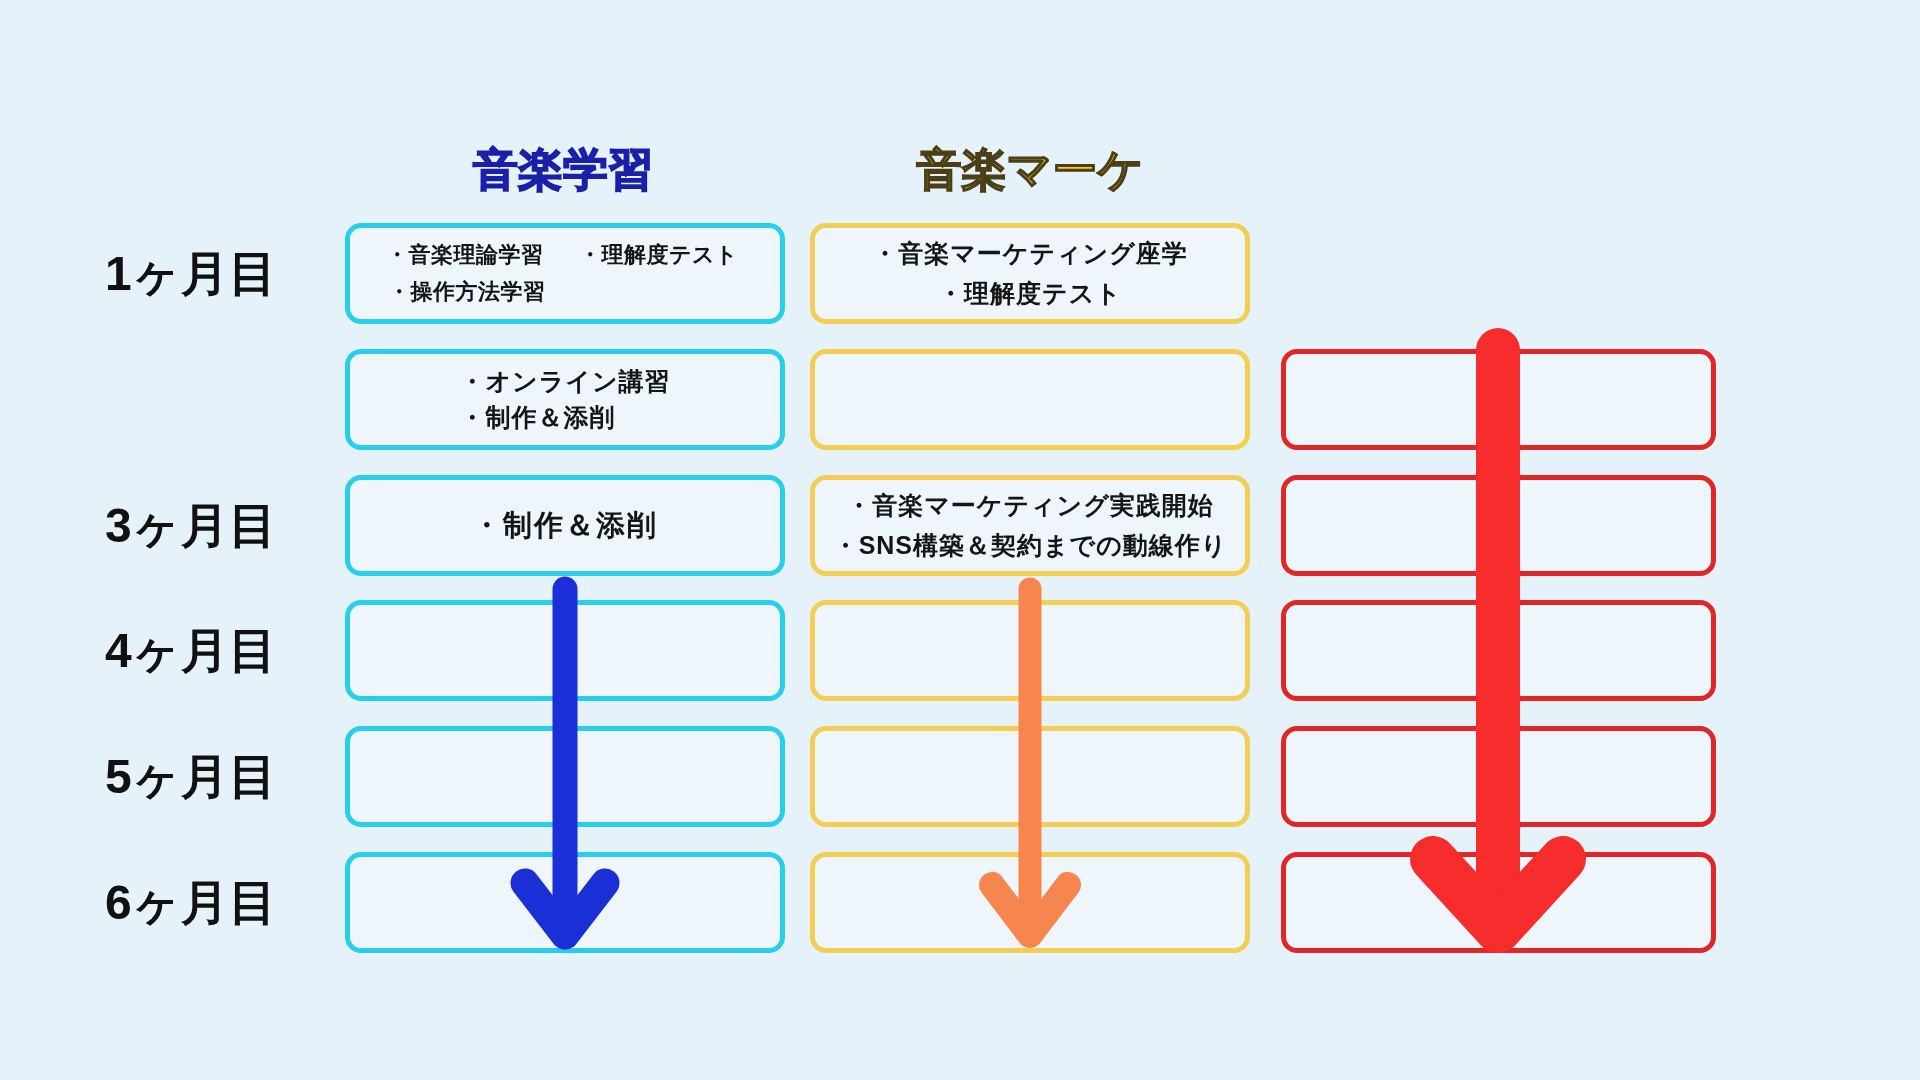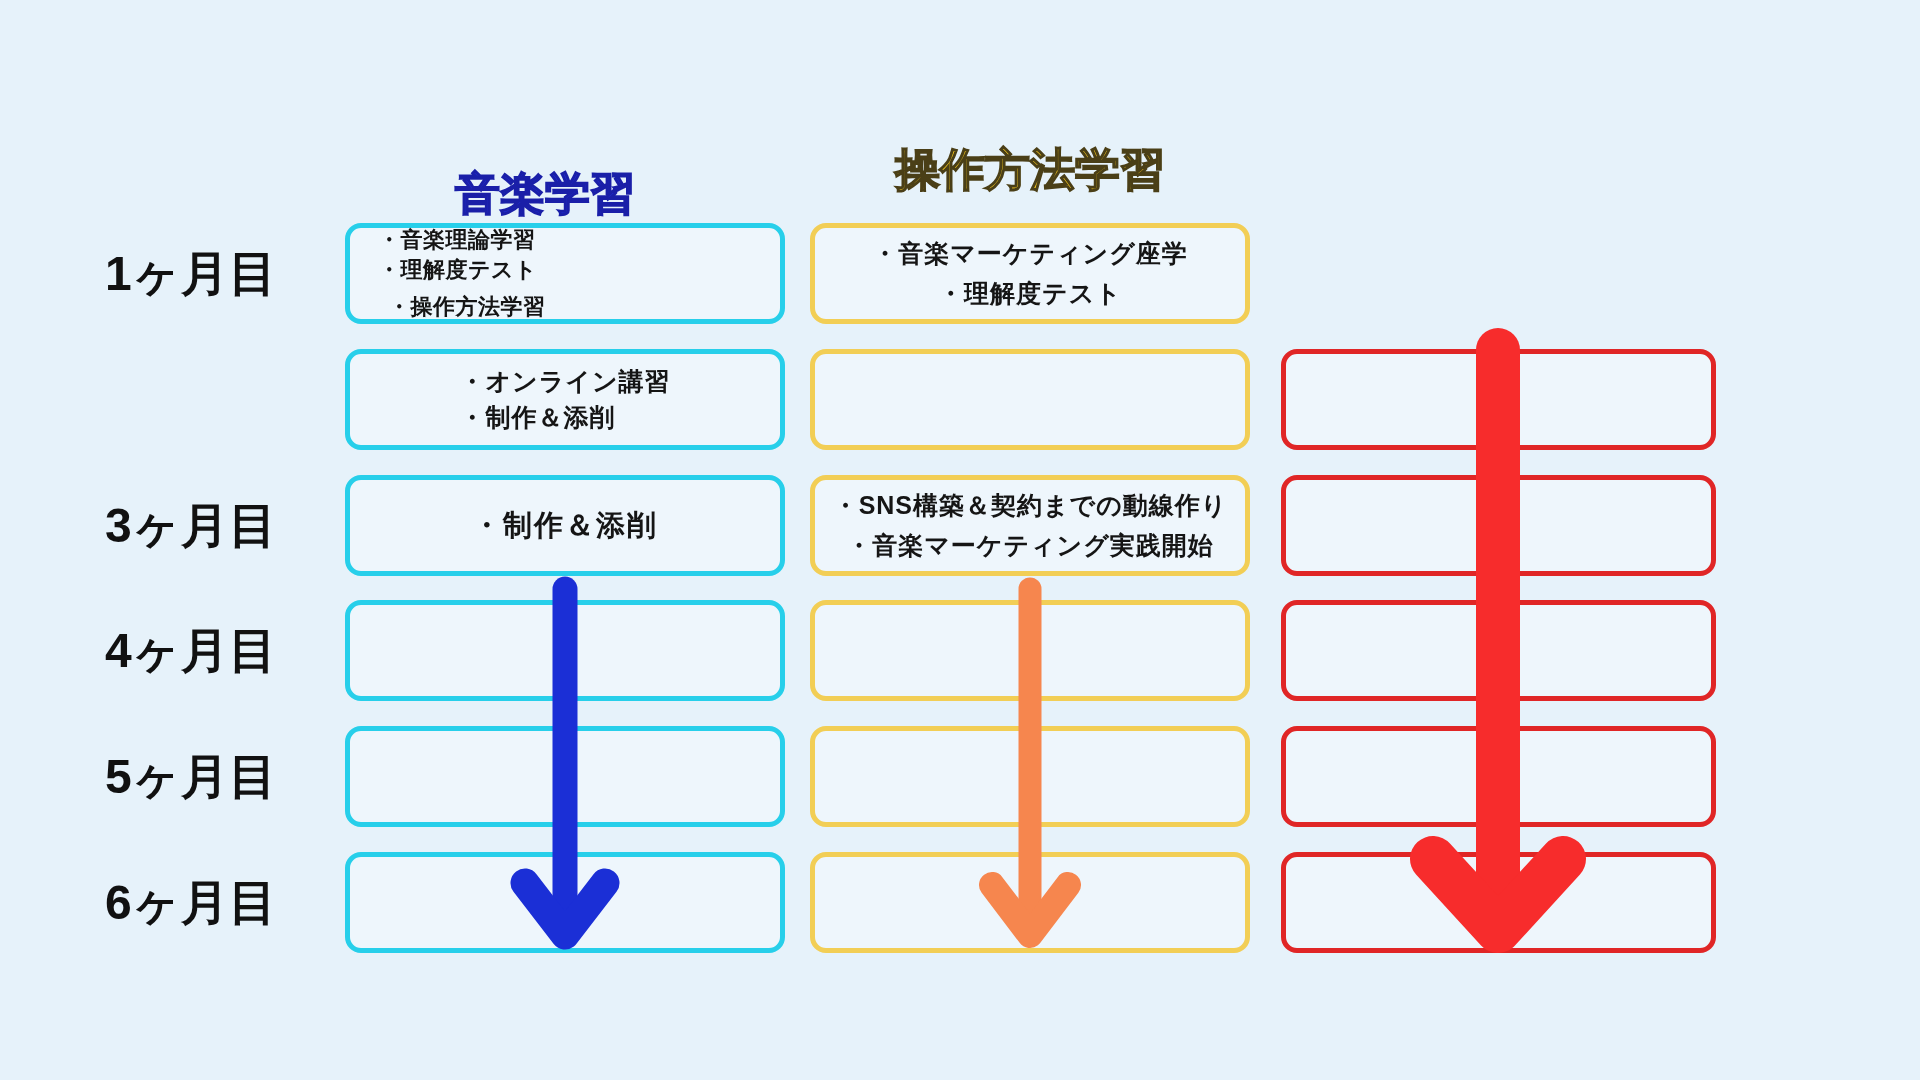--- a/index.html
+++ b/index.html
@@ -7,21 +7,21 @@
     position:relative;width:1920px;height:1080px;overflow:hidden;
     background:var(--bg,#E6F2FA);
     font-family:"Liberation Sans","DejaVu Sans",sans-serif;
     color:#151515;
   }
   
   .col-title{
     position:absolute;top:140px;height:60px;line-height:60px;
     text-align:center;font-weight:800;font-size:45px;white-space:nowrap;
   }
-  .t1{left:325px;width:440px;color:var(--col0-title);margin-top:24px;-webkit-text-stroke:1.5px var(--col0-outline);}
+  .t1{left:343px;width:440px;color:var(--col0-title);-webkit-text-stroke:1.5px var(--col0-outline);}
   .t2{left:810px;width:440px;color:var(--col1-title);-webkit-text-stroke:1.5px var(--col1-outline);}
   .t3{left:1281px;width:435px;color:var(--col2-title);font-size:47px;letter-spacing:2px;}
   
   .row-label{
     position:absolute;left:105px;width:215px;height:101px;line-height:101px;
     text-align:left;font-size:48px;font-weight:800;color:#111;white-space:nowrap;
   }
   
   .box{
     position:absolute;height:101px;box-sizing:border-box;border-radius:16px;
@@ -31,34 +31,34 @@
   .box.c1{left:345px;width:440px;border:5px solid var(--col0-border);}
   .box.c2{left:810px;width:440px;border:5px solid var(--col1-border);}
   .box.c3{left:1281px;width:435px;border:5px solid var(--col2-border);}
   .line{font-weight:bold;font-size:25px;letter-spacing:1px;white-space:nowrap;}
   .line.s22{font-size:22px;letter-spacing:.5px;}
   .line.s25{font-size:25px;}
   .line.s27{font-size:27px;letter-spacing:1.5px;}
   .line.s29{font-size:29px;letter-spacing:2px;}
   .split{
     display:flex;width:100%;box-sizing:border-box;
-    padding:0 42px 0 28px;justify-content:space-between;align-items:flex-start;flex-direction:column;
+    padding:0 42px 0 36px;justify-content:space-between;align-items:center;
   }
   .left-row{width:100%;box-sizing:border-box;padding-left:38px;text-align:left;}
   .stack{display:flex;flex-direction:column;align-items:flex-start;gap:3px;text-align:center;}
   
   .arrow{position:absolute;z-index:5;}
 </style>
 </head>
 <body>
 
 <div class="canvas">
 
   <div class="col-title t1">音楽学習</div>
-  <div class="col-title t2">操作方法学習</div>
+  <div class="col-title t2">音楽マーケ</div>
 
   <div class="row-label" style="top:223px">1ヶ月目</div>
   <div class="row-label" style="top:475px">3ヶ月目</div>
   <div class="row-label" style="top:600px">4ヶ月目</div>
   <div class="row-label" style="top:726px">5ヶ月目</div>
   <div class="row-label" style="top:852px">6ヶ月目</div>
 
   <div class="box c1" style="top:223px">
     <div class="split">
       <span class="line s22">・音楽理論学習</span>
@@ -80,22 +80,22 @@
   <div class="box c1" style="top:600px"></div>
   <div class="box c1" style="top:726px"></div>
   <div class="box c1" style="top:852px"></div>
 
   <div class="box c2" style="top:223px">
     <span class="line">・音楽マーケティング座学</span>
     <span class="line">・理解度テスト</span>
   </div>
   <div class="box c2" style="top:349px"></div>
   <div class="box c2" style="top:475px">
+    <span class="line s25">・音楽マーケティング実践開始</span>
     <span class="line s25">・SNS構築＆契約までの動線作り</span>
-    <span class="line s25">・音楽マーケティング実践開始</span>
   </div>
   <div class="box c2" style="top:600px"></div>
   <div class="box c2" style="top:726px"></div>
   <div class="box c2" style="top:852px"></div>
 
   <div class="box c3" style="top:349px"></div>
   <div class="box c3" style="top:475px"></div>
   <div class="box c3" style="top:600px"></div>
   <div class="box c3" style="top:726px"></div>
   <div class="box c3" style="top:852px"></div>

